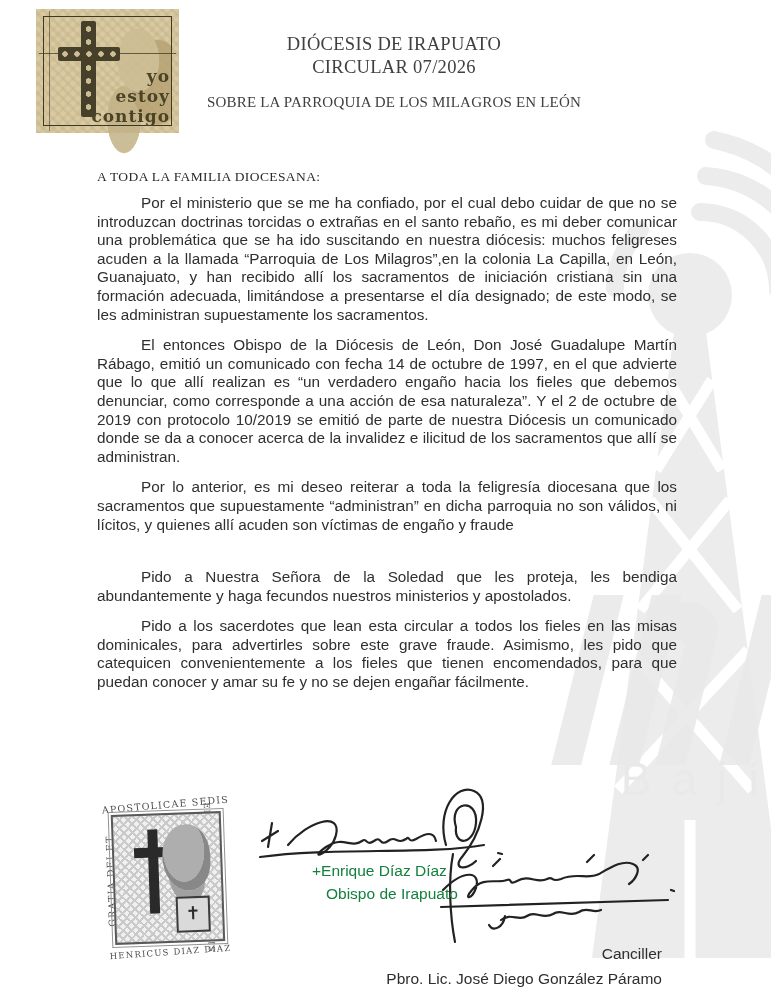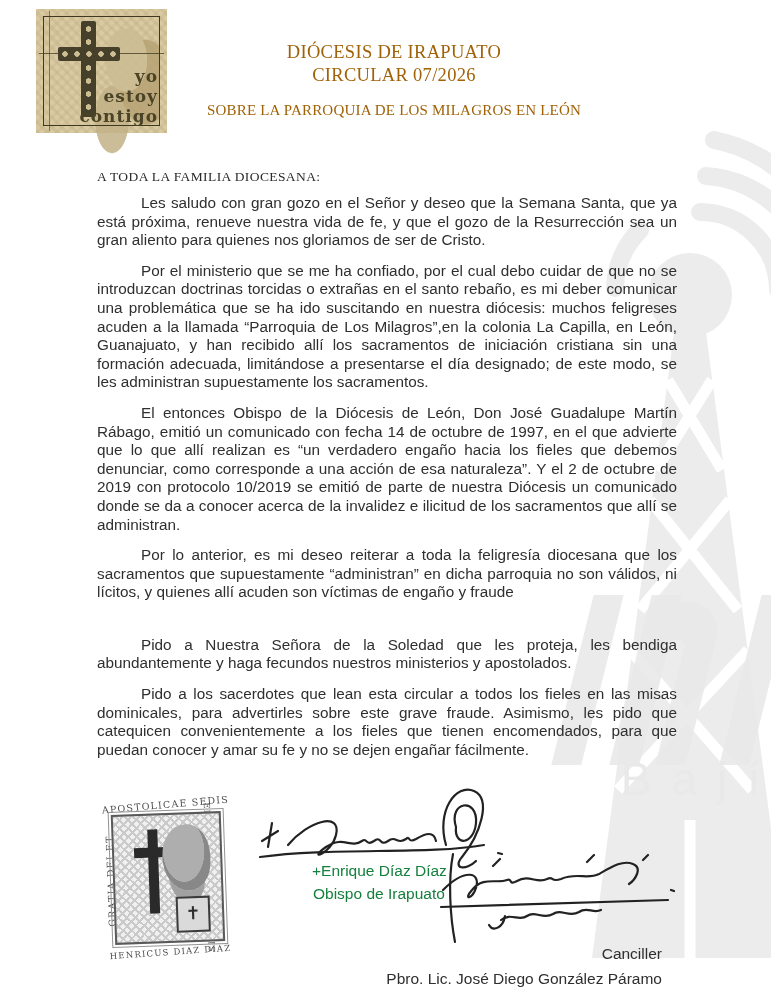--- a/index.html
+++ b/index.html
@@ -15,20 +15,21 @@
     font-family:"Liberation Sans", sans-serif; font-size:46px; color:#e9e9e9;
     letter-spacing:20px; white-space:nowrap;
   }
   
   .logo {
     position:absolute; left:36px; top:9px; width:131px; height:124px; z-index:2;
     background:
       repeating-linear-gradient(45deg, rgba(190,173,130,.35) 0 3px, rgba(0,0,0,0) 3px 7px),
       repeating-linear-gradient(-45deg, rgba(190,173,130,.25) 0 3px, rgba(0,0,0,0) 3px 7px),
       #d9caa2;
+    padding-left: 12px;
   }
   .logo-frame { position:absolute; inset:7px; border:1.5px solid #3e3920; }
   .logo-armline { position:absolute; left:3px; right:3px; top:44px; height:1px; background:rgba(62,57,32,.75); }
   .logo-vline  { position:absolute; top:2px; bottom:2px; left:13px; width:1px; background:rgba(62,57,32,.55); }
   .logo-face {
     position:absolute; right:7px; top:7px; width:80px; height:138px;
     background:
       radial-gradient(ellipse 34px 52px at 58% 32%, #cdbd93 0 60%, rgba(0,0,0,0) 62%),
       radial-gradient(ellipse 44px 72px at 82% 48%, #b7a374 0 58%, rgba(0,0,0,0) 60%),
       radial-gradient(ellipse 30px 60px at 40% 75%, #c3b287 0 55%, rgba(0,0,0,0) 57%);
@@ -44,21 +45,21 @@
     position:absolute; left:0; top:26px; width:62px; height:14px; background:#46402a; border-radius:2px;
     background-image:radial-gradient(circle 2.5px at 7px 50%, #cdbd93 0 2.5px, rgba(0,0,0,0) 3px);
     background-size:12px 14px;
   }
   .logo-motto {
     position:absolute; right:9px; bottom:7px; text-align:right;
     font-family:"DejaVu Serif", serif; font-weight:600; font-size:17px; line-height:20px;
     color:#4a4326; letter-spacing:1px;
   }
   .titles { position:absolute; left:17px; right:0; top:33px; text-align:center; z-index:1;
-    font-family:"Liberation Serif", serif; color:#a16207;margin-top:8px; }
+    font-family:"Liberation Serif", serif; color:#404040; }
   .title-main { font-size:18.5px; line-height:23px; letter-spacing:.3px; }
   .title-subject { margin-top:15px; font-size:15px; letter-spacing:.2px; }
   
   .salutation {
     position:absolute; left:97px; top:169px; z-index:1;
     font-family:"Liberation Serif", serif; font-size:13.5px; color:#2a2a2a; letter-spacing:.4px;
   }
   .doc-body { position:absolute; left:97px; width:580px; top:194px; z-index:1;
     font-size:15.3px; line-height:18.6px; color:#2f2f2f; }
   .doc-body p { margin:0 0 12px 0; text-align:justify; text-indent:44px; }
@@ -149,21 +150,20 @@
 
   <div class="titles">
     <div class="title-main">DIÓCESIS DE IRAPUATO</div>
     <div class="title-main">CIRCULAR 07/2026</div>
     <div class="title-subject">SOBRE LA PARROQUIA DE LOS MILAGROS EN LEÓN</div>
   </div>
 
   <div class="salutation">A TODA LA FAMILIA DIOCESANA:</div>
 
   <div class="doc-body">
-    <p>Les saludo con gran gozo en el Señor y deseo que la Semana Santa, que ya está próxima, renueve nuestra vida de fe, y que el gozo de la Resurrección sea un gran aliento para quienes nos gloriamos de ser de Cristo.</p>
     <p>Por el ministerio que se me ha confiado, por el cual debo cuidar de que no se introduzcan doctrinas torcidas o extrañas en el santo rebaño, es mi deber comunicar una problemática que se ha ido suscitando en nuestra diócesis: muchos feligreses acuden a la llamada “Parroquia de Los Milagros”,en la colonia La Capilla, en León, Guanajuato, y han recibido allí los sacramentos de iniciación cristiana sin una formación adecuada, limitándose a presentarse el día designado; de este modo, se les administran supuestamente los sacramentos.</p>
     <p>El entonces Obispo de la Diócesis de León, Don José Guadalupe Martín Rábago, emitió un comunicado con fecha 14 de octubre de 1997, en el que advierte que lo que allí realizan es “un verdadero engaño hacia los fieles que debemos denunciar, como corresponde a una acción de esa naturaleza”. Y el 2 de octubre de 2019 con protocolo 10/2019 se emitió de parte de nuestra Diócesis un comunicado donde se da a conocer acerca de la invalidez e ilicitud de los sacramentos que allí se administran.</p>
     <p class="gap-after">Por lo anterior, es mi deseo reiterar a toda la feligresía diocesana que los sacramentos que supuestamente “administran” en dicha parroquia no son válidos, ni lícitos, y quienes allí acuden son víctimas de engaño y fraude</p>
     <p>Pido a Nuestra Señora de la Soledad que les proteja, les bendiga abundantemente y haga fecundos nuestros ministerios y apostolados.</p>
     <p>Pido a los sacerdotes que lean esta circular a todos los fieles en las misas dominicales, para advertirles sobre este grave fraude. Asimismo, les pido que catequicen convenientemente a los fieles que tienen encomendados, para que puedan conocer y amar su fe y no se dejen engañar fácilmente.</p>
   </div>
 
   <div class="seal">
     <div class="seal-caption seal-top">APOSTOLICAE SEDIS</div>
     <div class="seal-caption seal-left">GRATIA DEI ET</div>
@@ -183,21 +183,21 @@
         <path d="M12,58 L28,48 M22,40 L18,64"></path>
         <path d="M38,62 C58,38 92,28 86,52 C81,72 56,78 76,64 C94,52 100,66 112,58 C118,54 115,64 124,58 C132,52 129,64 138,58 C146,52 147,62 156,56 C161,52 157,61 166,56 C176,50 184,48 186,58"></path>
         <path d="M206,44 C198,18 228,14 226,40 C224,62 204,64 206,44"></path>
         <path d="M196,62 C186,28 206,0 224,8 C242,16 230,52 212,74 C202,86 216,88 226,78"></path>
         <path d="M10,74 C80,64 180,72 234,62"></path>
         <path d="M248,70 l4,1"></path>
       </g>
     </svg>
   </div>
   <div class="sig-name" style="left:312px; top:862px;">+Enrique Díaz Díaz</div>
-  <div class="sig-name" style="left:313px; top:885px;">Obispo de Irapuato</div>
+  <div class="sig-name" style="left:326px; top:885px;">Obispo de Irapuato</div>
 
   <div class="sig" style="left:435px; top:850px;">
     <svg width="240" height="95" viewBox="0 0 240 95">
       <g fill="none" stroke="#222222" stroke-width="2.2" stroke-linecap="round">
         <path d="M18,4 C13,30 15,66 20,92"></path>
         <path d="M8,40 C30,18 46,22 41,38 C37,50 28,50 37,40 C48,26 62,34 72,30 C78,28 73,36 82,31 C94,24 102,34 112,29 C119,25 115,33 126,29 C142,22 152,30 164,24 C178,16 188,10 198,14 C208,18 200,30 194,34"></path>
         <path d="M58,16 l7,-7 M152,12 l7,-7 M208,10 l5,-5"></path>
         <path d="M6,57 L233,50"></path>
         <path d="M70,66 C68,78 58,82 54,75"></path>
         <path d="M66,70 C76,62 84,72 92,66 C100,60 108,70 118,64 C126,58 134,68 144,62 C152,56 158,64 166,60"></path>

